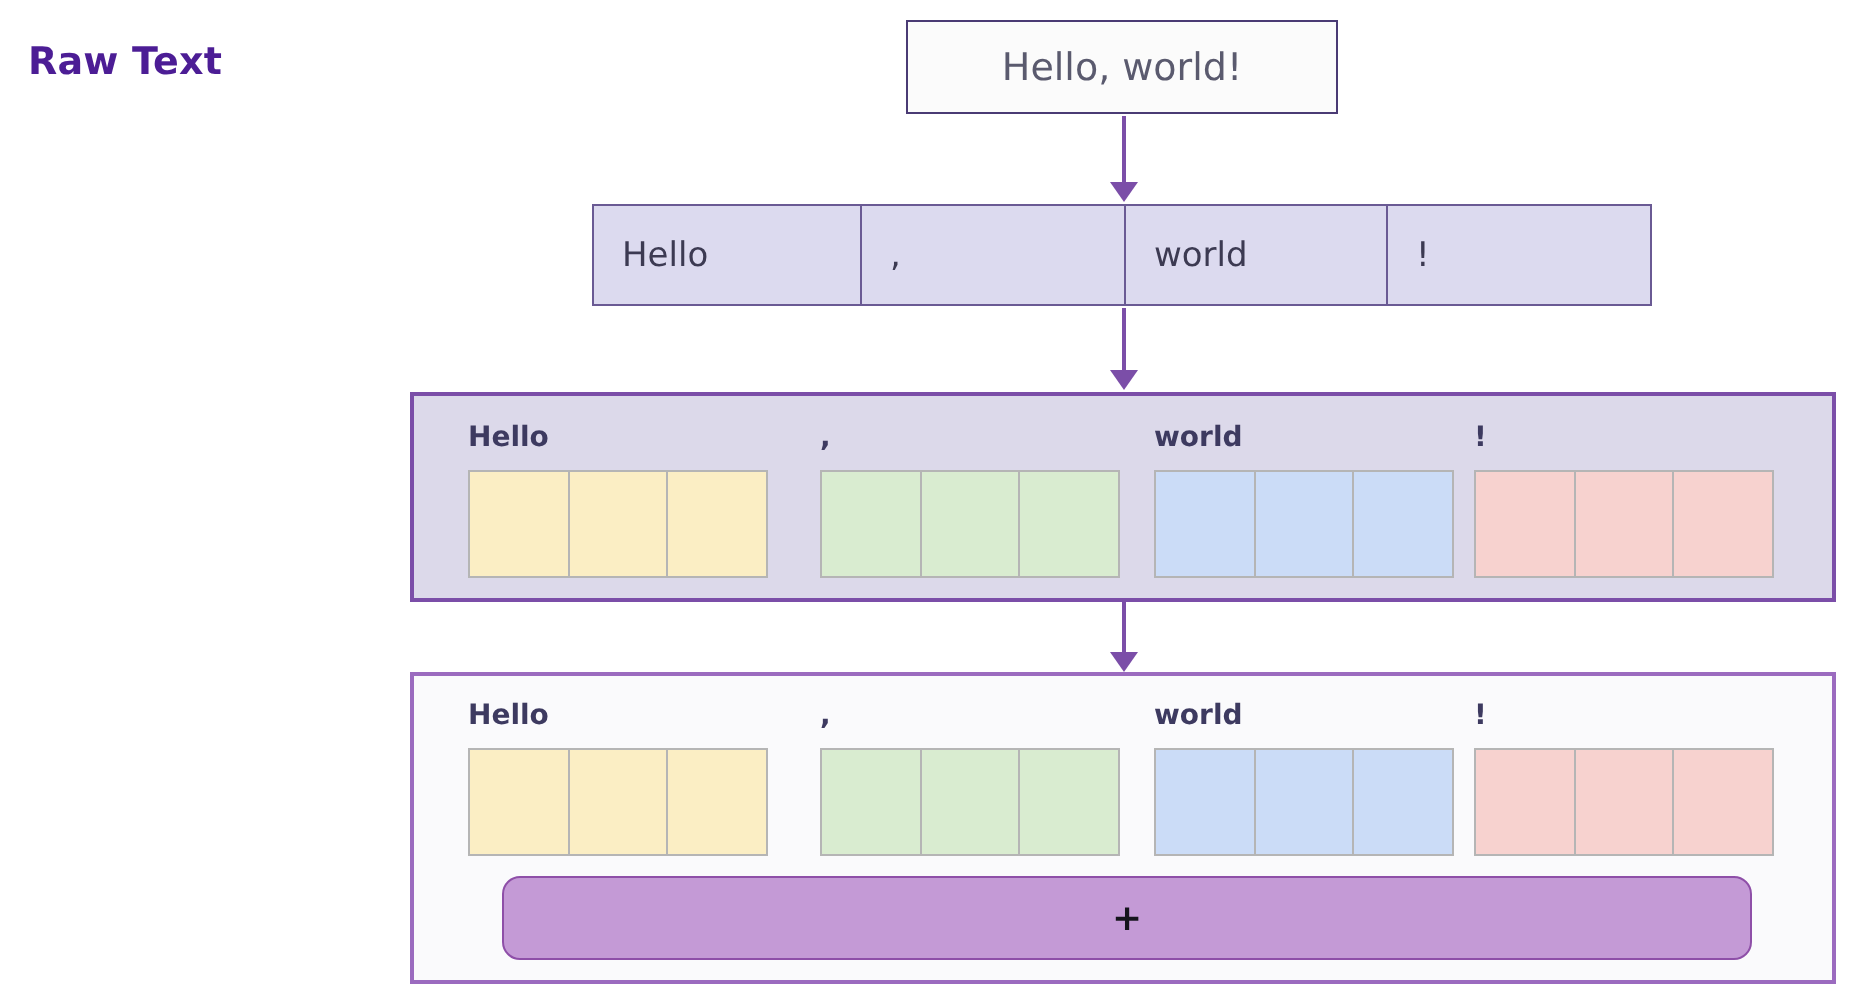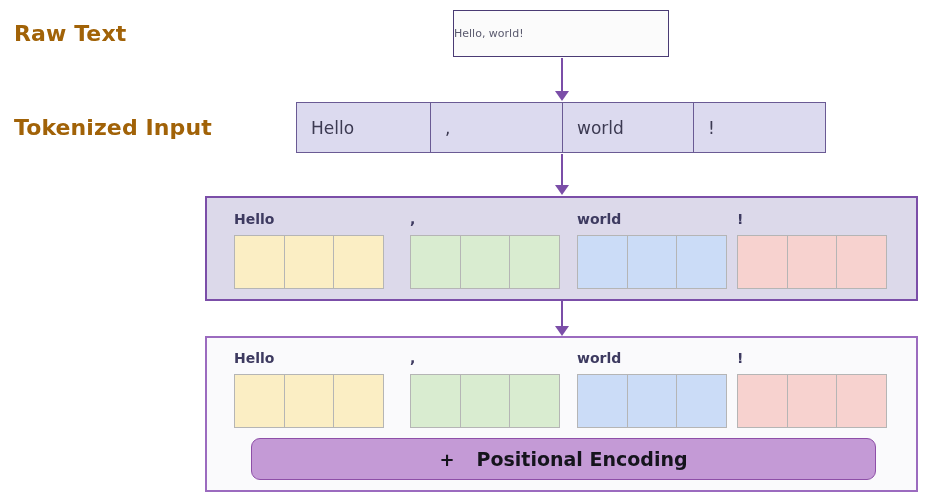--- a/index.html
+++ b/index.html
@@ -19,42 +19,43 @@
     position: absolute;
     left: 0; top: 0;
     width: 934px;
     height: 502px;
   }
 
   
   .row-label {
     position: absolute;
     font-weight: bold;
-    color: #a16207;
-    font-size: 22px;
+    color: #4c1d95;
+    font-size: 19px;
     line-height: 1.26;
     letter-spacing: 0.1px;
     white-space: pre-line;
   }
   #label-raw-text      { left: 14px; top: 20px; }
   #label-tokenized     { left: 14px; top: 114px; }
   #label-token-embed   { left: 14px; top: 196px; }
   #label-input-embed   { left: 14px; top: 378px; }
 
   
   #raw-text-box {
     position: absolute;
     left: 453px; top: 10px;
     width: 216px; height: 47px;
     background: #fbfbfb;
     border: 1.6px solid #4a3b74;
     box-sizing: border-box;
     display: flex;
     align-items: center;
-    font-size: 11px;
+    justify-content: center;
+    font-size: 19px;
     color: #5a5a6e;
   }
 
   
   #tokenized-row {
     position: absolute;
     left: 296px; top: 102px;
     width: 530px; height: 51px;
     box-sizing: border-box;
     border: 1.8px solid #6a5a94;
@@ -182,21 +183,20 @@
   }
   #positional-encoding-plus { font-size: 18px; }
 </style>
 </head>
 <body>
 
 <div id="stage">
 
   <div id="label-raw-text" class="row-label">Raw Text</div>
 
-  <div id="label-tokenized" class="row-label">Tokenized Input</div>
 
 
 
   <div id="raw-text-box">
     <span>Hello, world!</span>
   </div>
 
   <div id="arrow-1" class="arrow">
     <div class="shaft"></div>
     <div class="head"></div>
@@ -299,17 +299,16 @@
       <div class="group-label punct">!</div>
       <div class="vector vec-pink">
         <div class="cell"></div>
         <div class="cell"></div>
         <div class="cell"></div>
       </div>
     </div>
 
     <div id="positional-encoding-bar">
       <span id="positional-encoding-plus">+</span>
-      <span>Positional Encoding</span>
     </div>
   </div>
 
 </div>
 
 </body></html>

